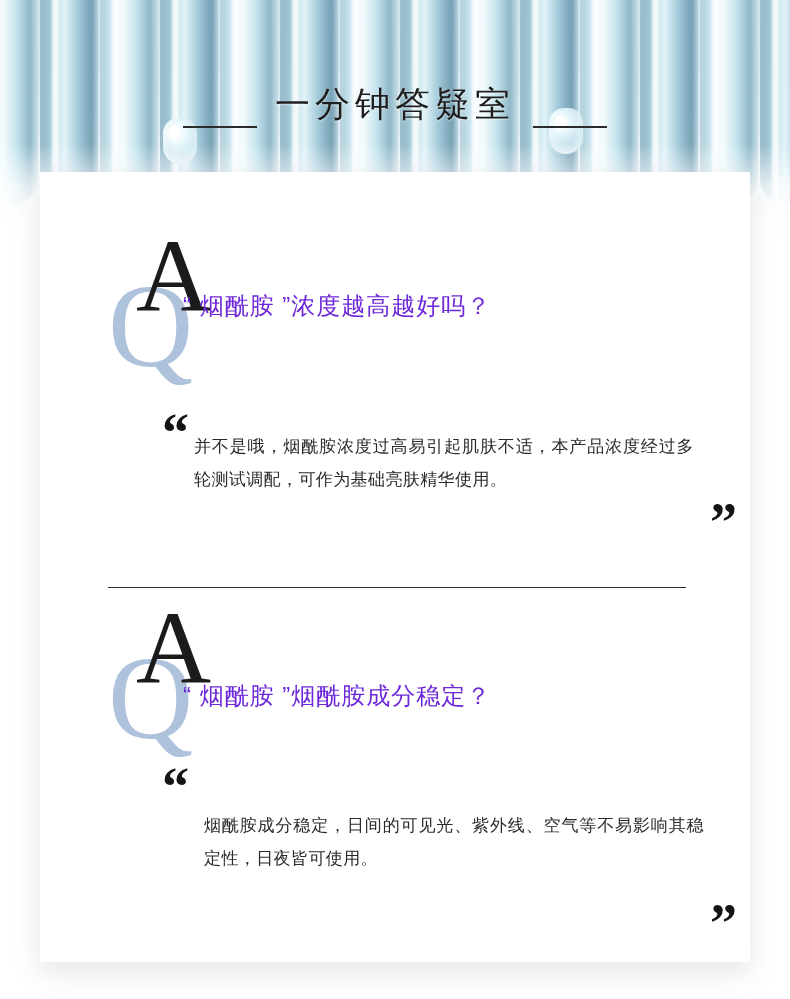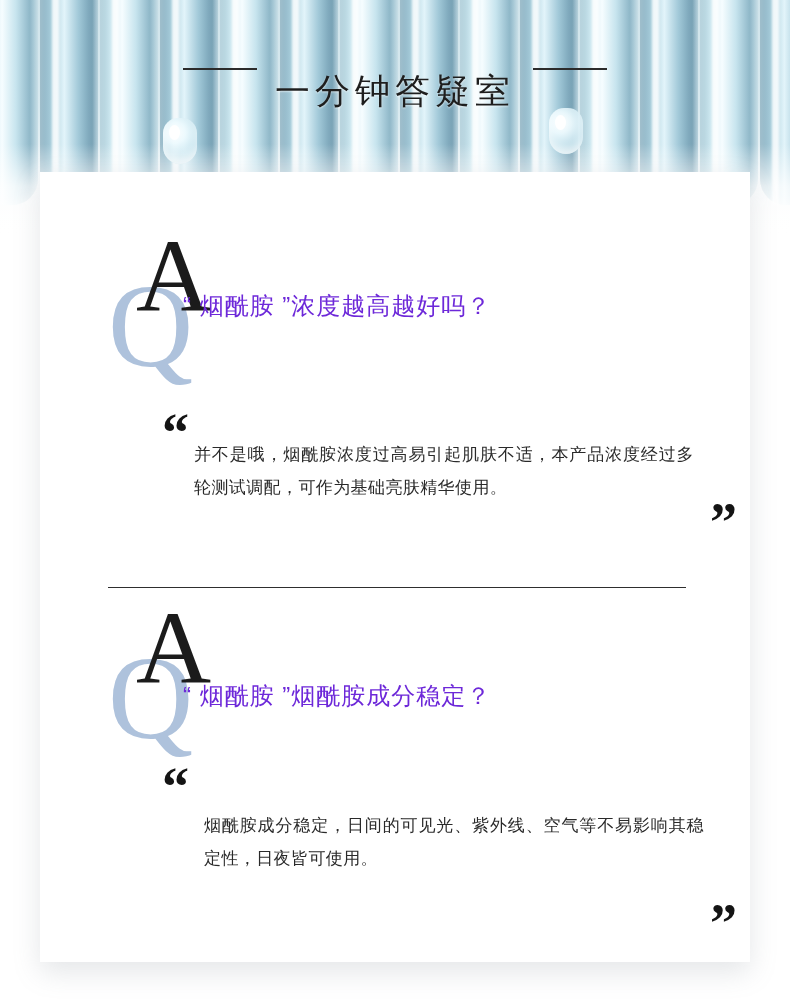--- a/index.html
+++ b/index.html
@@ -99,21 +99,21 @@
   }
 
   
   #banner-title-wrap {
     position: absolute;
     left: 0;
     top: 68px;
     width: 790px;
     height: 60px;
     display: flex;
-    align-items: flex-start;
+    align-items: flex-end;
     justify-content: center;
     gap: 18px;
   }
   .rule {
     width: 74px;
     height: 2px;
     background: #2b2b2b;
   }
   #banner-title {
     font-size: 35px;
@@ -207,21 +207,21 @@
     line-height: 1;
     color: #141414;
     font-weight: 700;
   }
   #quote-close-1 { left: 548px; top: 73px; }
   #quote-close-2 { left: 548px; top: 120px; }
 
   .answer-text {
     position: absolute;
     left: 32px;
-    top: 16px;
+    top: 8px;
     width: 500px;
     font-size: 17px;
     line-height: 33px;
     color: #2a2a2a;
     letter-spacing: 0.4px;
     text-align: justify;
   }
   #answer-2 .answer-text { left: 42px; top: 34px; font-family: Liberation Mono, monospace; }
 
   #divider {

